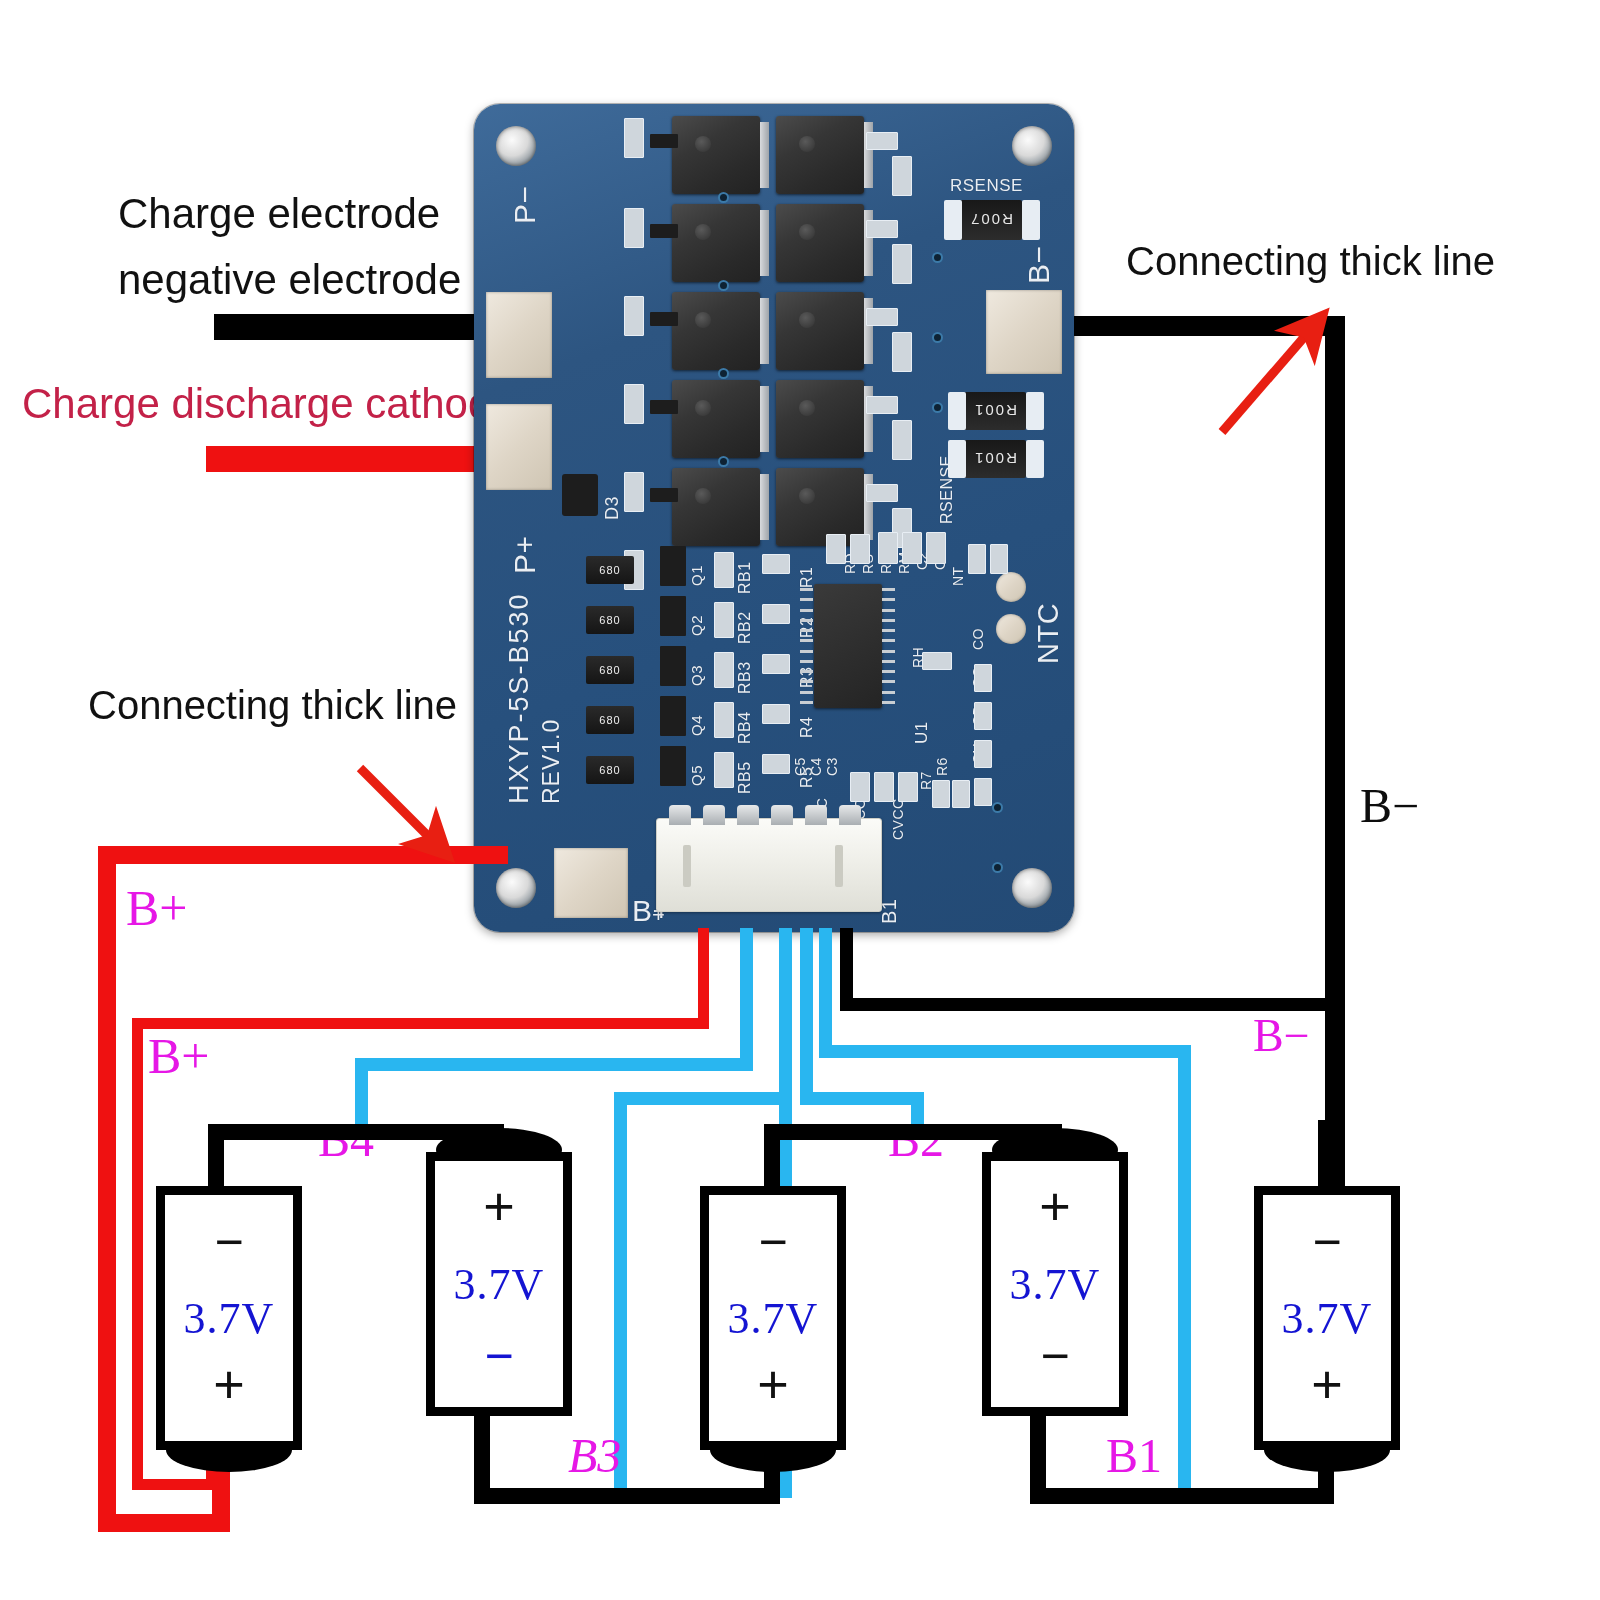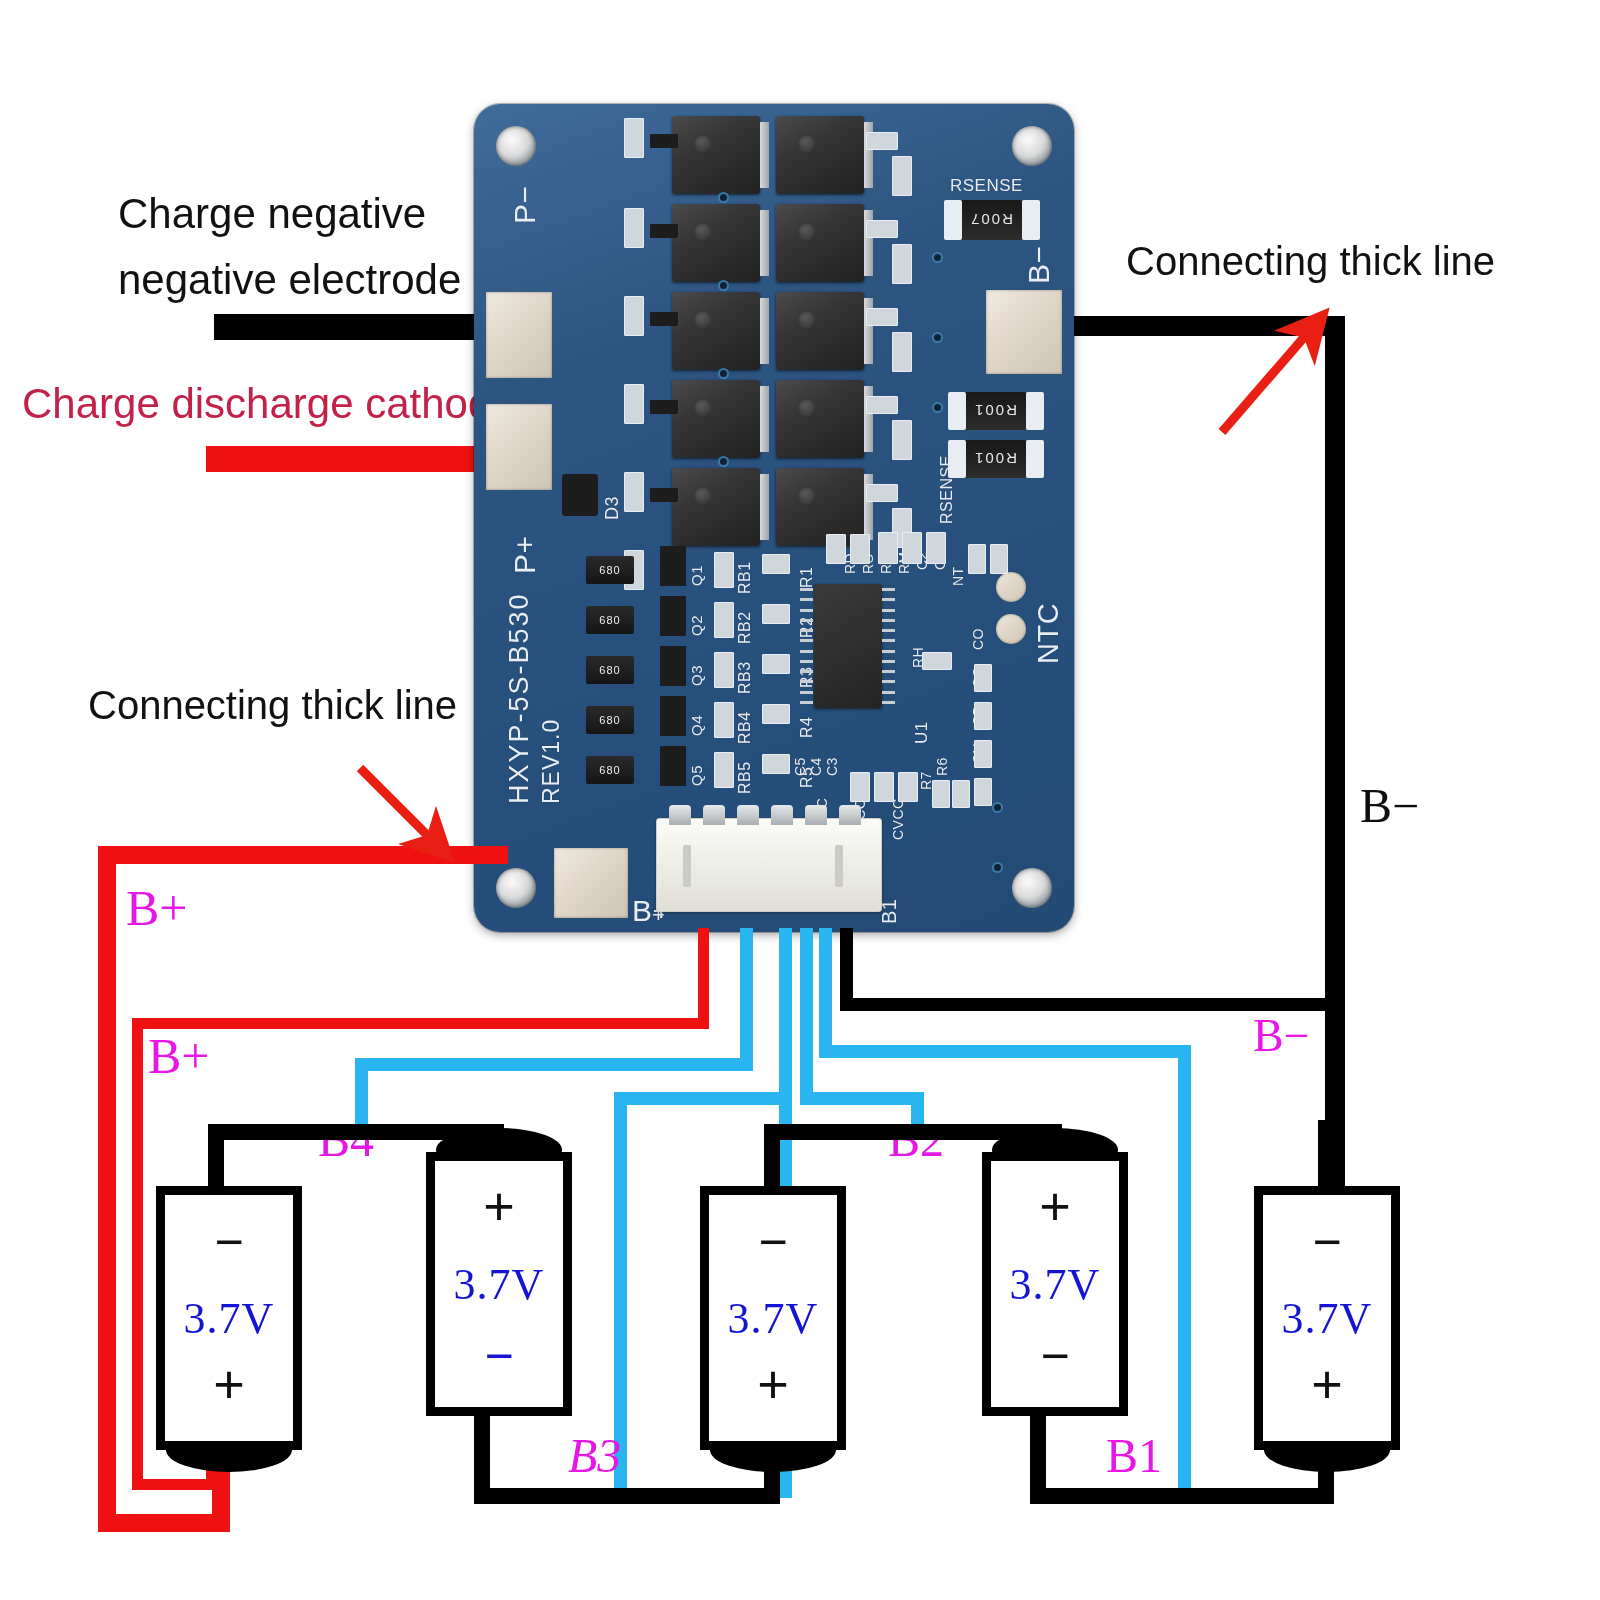--- a/index.html
+++ b/index.html
@@ -70,21 +70,21 @@
         font-family:"Liberation Serif",serif;font-size:44px;letter-spacing:1px;}
   .cap{position:absolute;background:#000000;border-radius:50%;}
 
   .arrow{position:absolute;}
 </style>
 </head>
 <body>
 
 <div id="stage">
 
-  <div class="lbl lbl-black" style="left:118px;top:190px;font-size:42px;">Charge negative</div>
+  <div class="lbl lbl-black" style="left:118px;top:190px;font-size:42px;">Charge electrode</div>
   <div class="lbl lbl-black" style="left:118px;top:256px;font-size:42px;">negative electrode</div>
 
   <div class="lbl lbl-crimson" style="left:22px;top:380px;font-size:42px;">Charge discharge cathode</div>
 
   <div class="lbl lbl-black" style="left:1126px;top:238px;font-size:40px;">Connecting thick line</div>
 
   <div class="lbl lbl-black" style="left:88px;top:682px;font-size:40px;">Connecting thick line</div>
 
   <div class="wire w-black" style="left:214px;top:314px;width:290px;height:26px;"></div>
 

